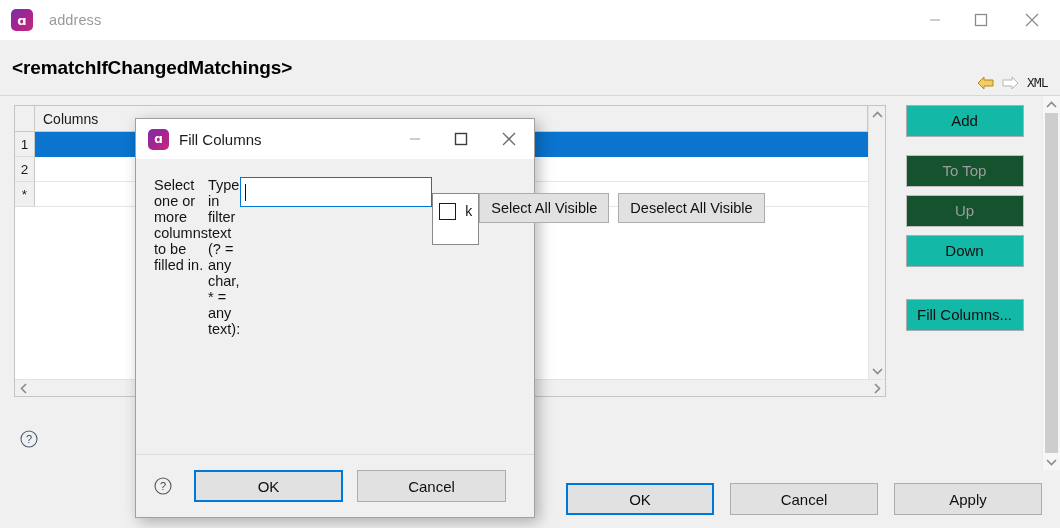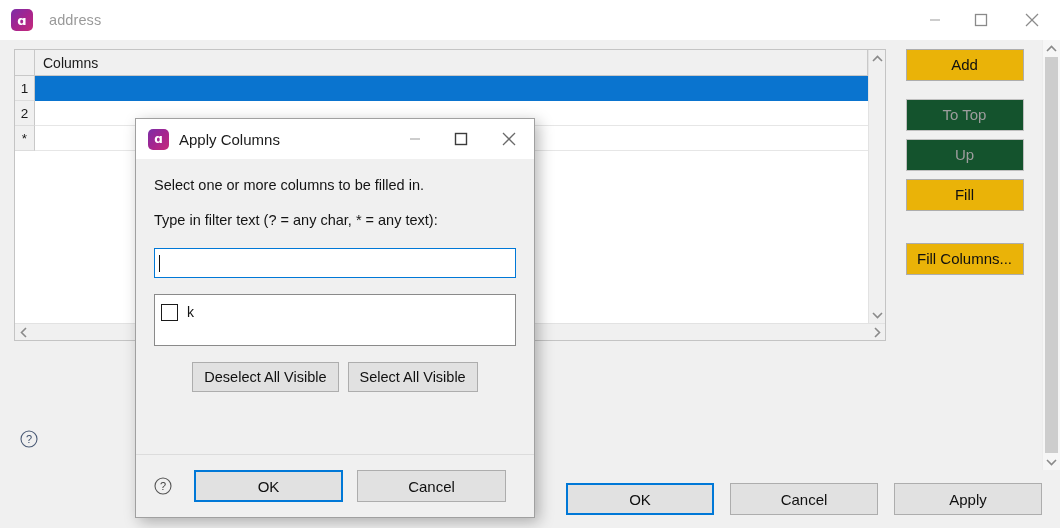--- a/index.html
+++ b/index.html
@@ -262,21 +262,21 @@
     width: 155px;
     flex: 0 0 auto;
     padding: 9px 0 0 0;
     display: flex;
     flex-direction: column;
     align-items: center;
   }
   .side-btn {
     width: 118px;
     height: 32px;
-    background: #eab308;
+    background: #14b8a6;
     border: 1px solid #adadad;
     font-family: "Liberation Sans", sans-serif;
     font-size: 15px;
     color: #101010;
     box-sizing: border-box;
     padding: 0;
     text-align: center;
     line-height: 30px;
     white-space: nowrap;
   }
@@ -389,21 +389,21 @@
     align-items: center;
     justify-content: center;
     color: #9b9b9b;
   }
   .dlg-wbtn.close { width: 50px; color: #6a6a6a; }
 
   .dlg-body {
     flex: 1 1 auto;
     padding: 18px 18px 0 18px;
     display: flex;
-    flex-direction: column;
+    flex-direction: row;
     min-height: 0;
   }
   .dlg-text {
     font-size: 14.5px;
     color: #141414;
     margin-bottom: 19px;
   }
   .dlg-text2 {
     font-size: 14.5px;
     color: #141414;
@@ -535,20 +535,32 @@
       </div>
       <div class="win-btn close">
         <svg width="16" height="16" viewBox="0 0 16 16">
             <line x1="2" y1="2" x2="14" y2="14" stroke="currentColor" stroke-width="1.2"></line>
             <line x1="14" y1="2" x2="2" y2="14" stroke="currentColor" stroke-width="1.2"></line>
           </svg>
       </div>
     </div>
   </div>
 
+  <div class="header-band">
+    <div class="header-title">&lt;rematchIfChangedMatchings&gt;</div>
+    <div class="header-tools">
+      <svg class="arrow-icon" width="17" height="14" viewBox="0 0 17 14">
+        <path d="M7 1 L1 7 L7 13 L7 10 L16 10 L16 4 L7 4 Z" fill="#f6cb66" stroke="#b08a20" stroke-width="1" stroke-linejoin="round"></path>
+      </svg>
+      <svg class="arrow-icon" width="17" height="14" viewBox="0 0 17 14">
+        <path d="M10 1 L16 7 L10 13 L10 10 L1 10 L1 4 L10 4 Z" fill="#ffffff" stroke="#b5b5b5" stroke-width="1" stroke-linejoin="round"></path>
+      </svg>
+      <span class="xml-label">XML</span>
+    </div>
+  </div>
 
   <div class="body-area">
 
     <div class="content-col">
       <div class="table-wrap">
         <div class="table-inner">
           <div class="table-main">
             <div class="tbl-header">
               <div class="tbl-corner"></div>
               <div class="tbl-colhead">Columns</div>
@@ -606,21 +618,21 @@
       </div>
     </div>
 
     <div class="side-col">
       <button class="side-btn">Add</button>
       <div class="gap-lg"></div>
       <button class="side-btn disabled" disabled="">To Top</button>
       <div class="gap-sm"></div>
       <button class="side-btn disabled" disabled="">Up</button>
       <div class="gap-sm"></div>
-      <button class="side-btn">Fill</button>
+      <button class="side-btn">Down</button>
       <div class="gap-sm"></div>
       <div class="gap-xl"></div>
       <button class="side-btn">Fill Columns...</button>
     </div>
 
     <div class="far-vscroll">
       <div class="sb-arrow">
         <svg width="11" height="8" viewBox="0 0 11 8">
             <polyline points="1,6 5.5,1.5 10,6" fill="none" stroke="currentColor" stroke-width="1.6"></polyline>
           </svg>
@@ -640,21 +652,21 @@
     <button class="main-btn">Apply</button>
   </div>
 </div>
 
 <div id="fill-dialog">
 
   <div class="dlg-titlebar">
     <div class="dlg-icon">
         <span>ɑ</span>
       </div>
-    <div class="dlg-title">Apply Columns</div>
+    <div class="dlg-title">Fill Columns</div>
     <div class="dlg-wincontrols">
       <div class="dlg-wbtn">
         <svg width="12" height="12" viewBox="0 0 12 12">
             <line x1="1" y1="6" x2="11" y2="6" stroke="currentColor" stroke-width="1"></line>
           </svg>
       </div>
       <div class="dlg-wbtn">
         <svg width="14" height="14" viewBox="0 0 14 14">
             <rect x="1.5" y="1.5" width="11" height="11" fill="none" stroke="#3c3c3c" stroke-width="1.4"></rect>
           </svg>
@@ -678,22 +690,22 @@
     </div>
 
     <div class="list-box">
       <div class="list-item">
         <div class="chk"></div>
         <span class="list-label">k</span>
       </div>
     </div>
 
     <div class="select-row">
+      <button class="sel-btn">Select All Visible</button>
       <button class="sel-btn">Deselect All Visible</button>
-      <button class="sel-btn">Select All Visible</button>
     </div>
   </div>
 
   <div class="dlg-footer">
     <svg class="dlg-help" viewBox="0 0 18 18">
       <circle cx="9" cy="9" r="8" fill="none" stroke="#555555" stroke-width="1.1"></circle>
       <text x="9" y="13" text-anchor="middle" font-family="Liberation Sans, sans-serif" font-size="11" fill="#444444">?</text>
     </svg>
     <button class="dlg-btn focused">OK</button>
     <button class="dlg-btn">Cancel</button>

